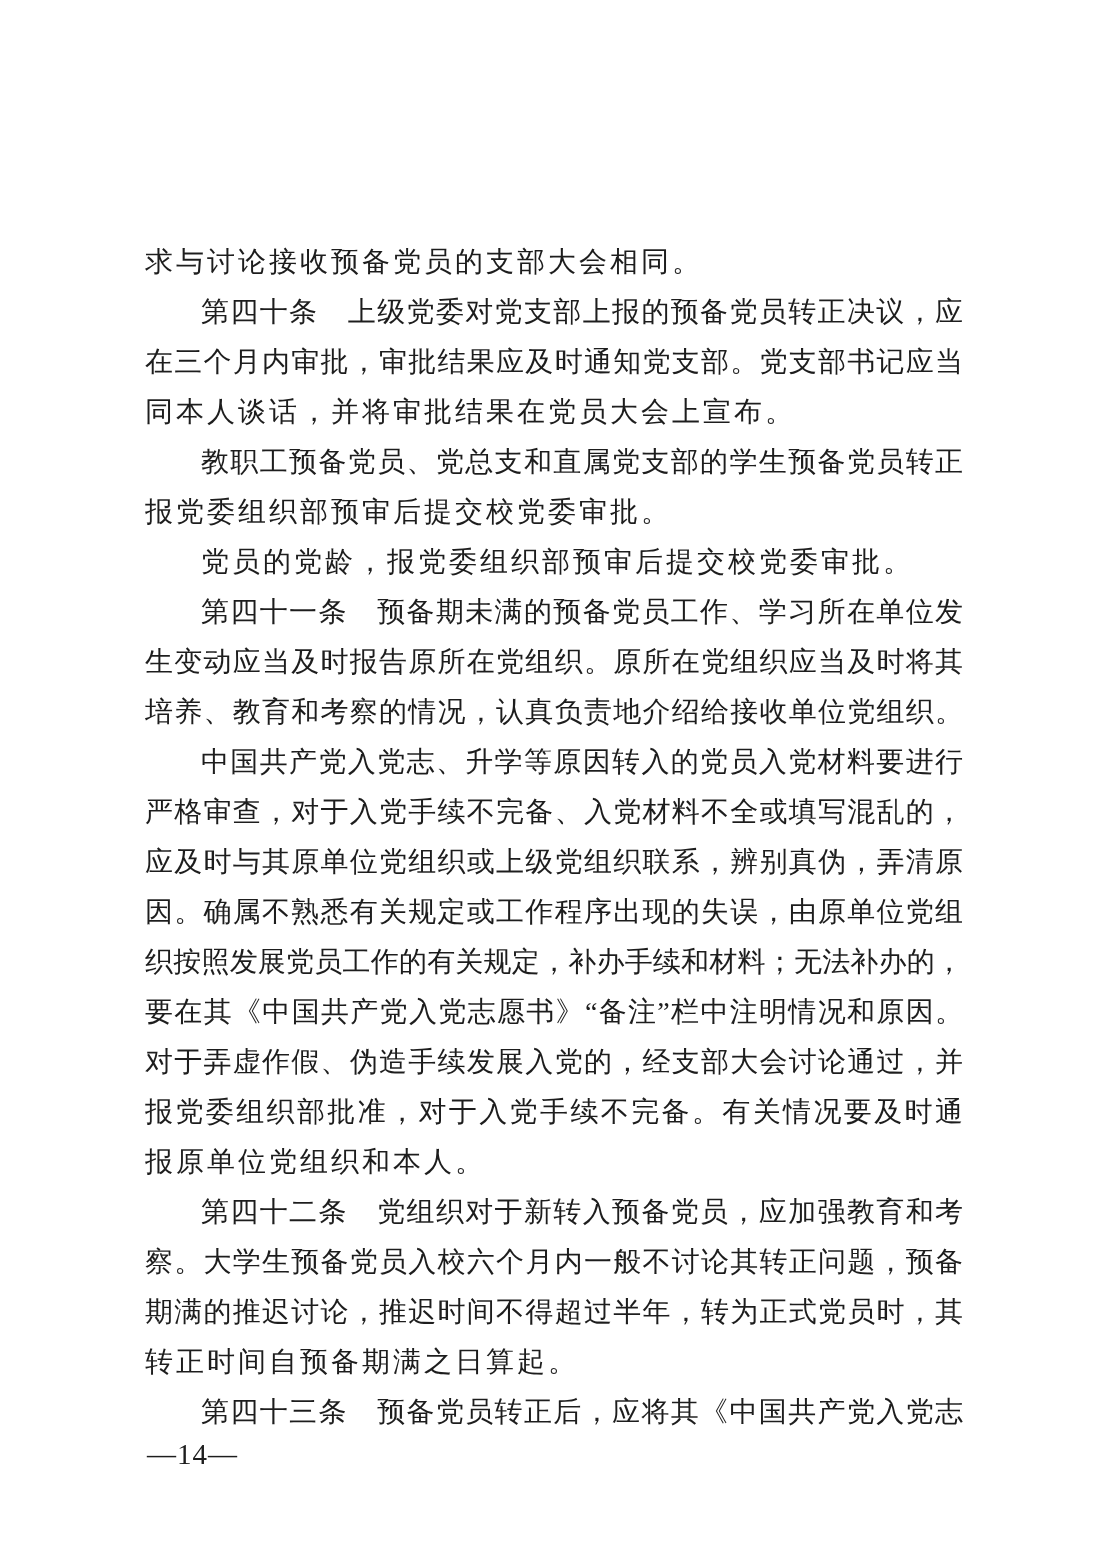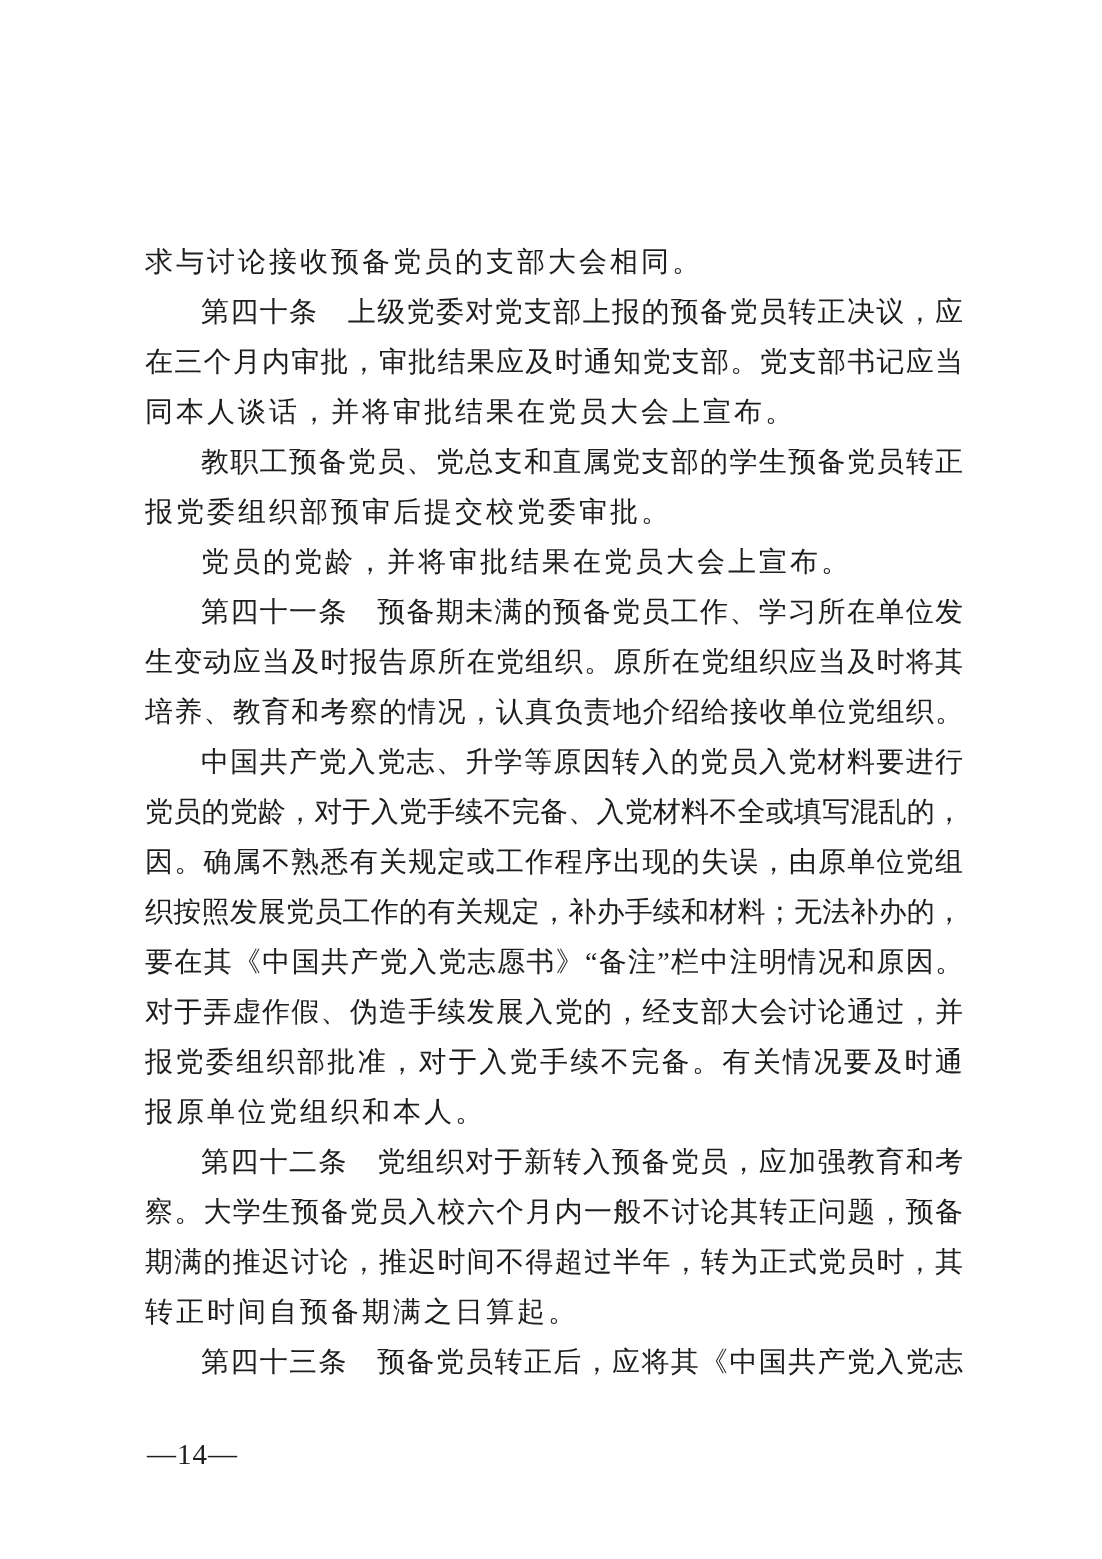--- a/index.html
+++ b/index.html
@@ -55,26 +55,27 @@
 <body>
 
 <div class="page">
   <div class="doc-text" id="doc-text">
       <div class="line">求与讨论接收预备党员的支部大会相同。</div>
       <div class="line indent fill">第四十条　上级党委对党支部上报的预备党员转正决议，应</div>
       <div class="line fill">在三个月内审批，审批结果应及时通知党支部。党支部书记应当</div>
       <div class="line">同本人谈话，并将审批结果在党员大会上宣布。</div>
       <div class="line indent fill">教职工预备党员、党总支和直属党支部的学生预备党员转正</div>
       <div class="line">报党委组织部预审后提交校党委审批。</div>
-      <div class="line indent">党员的党龄，并将审批结果在党员大会上宣布。</div>
+      <div class="line indent">党员的党龄，报党委组织部预审后提交校党委审批。</div>
       <div class="line indent fill">第四十一条　预备期未满的预备党员工作、学习所在单位发</div>
       <div class="line fill">生变动应当及时报告原所在党组织。原所在党组织应当及时将其</div>
       <div class="line fill">培养、教育和考察的情况，认真负责地介绍给接收单位党组织。</div>
       <div class="line indent fill">中国共产党入党志、升学等原因转入的党员入党材料要进行</div>
-      <div class="line fill">党员的党龄，对于入党手续不完备、入党材料不全或填写混乱的，</div>
+      <div class="line fill">严格审查，对于入党手续不完备、入党材料不全或填写混乱的，</div>
+      <div class="line fill">应及时与其原单位党组织或上级党组织联系，辨别真伪，弄清原</div>
       <div class="line fill">因。确属不熟悉有关规定或工作程序出现的失误，由原单位党组</div>
       <div class="line fill">织按照发展党员工作的有关规定，补办手续和材料；无法补办的，</div>
       <div class="line fill">要在其《中国共产党入党志愿书》“备注”栏中注明情况和原因。</div>
       <div class="line fill">对于弄虚作假、伪造手续发展入党的，经支部大会讨论通过，并</div>
       <div class="line fill">报党委组织部批准，对于入党手续不完备。有关情况要及时通</div>
       <div class="line">报原单位党组织和本人。</div>
       <div class="line indent fill">第四十二条　党组织对于新转入预备党员，应加强教育和考</div>
       <div class="line fill">察。大学生预备党员入校六个月内一般不讨论其转正问题，预备</div>
       <div class="line fill">期满的推迟讨论，推迟时间不得超过半年，转为正式党员时，其</div>
       <div class="line">转正时间自预备期满之日算起。</div>

